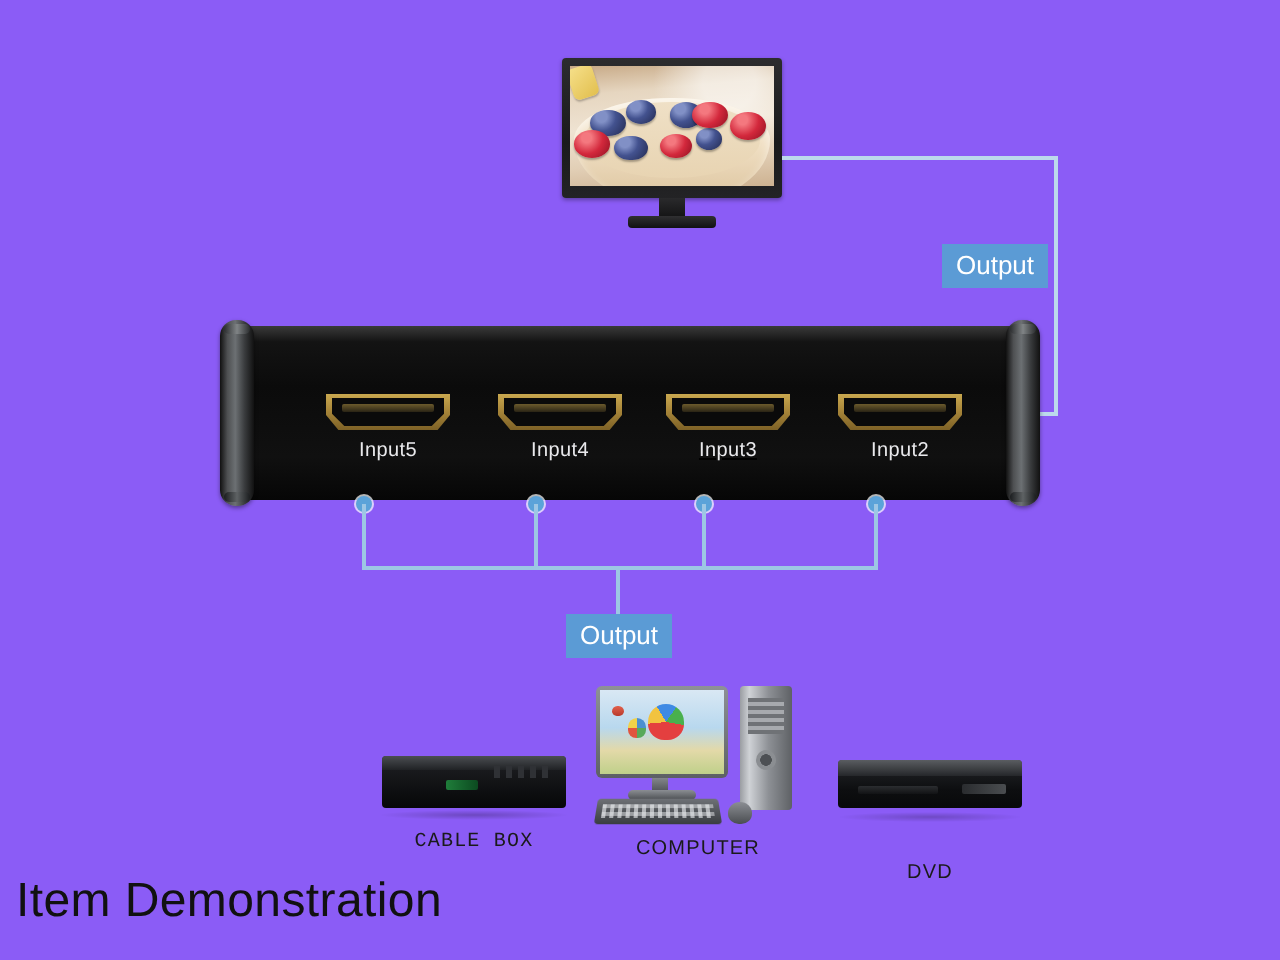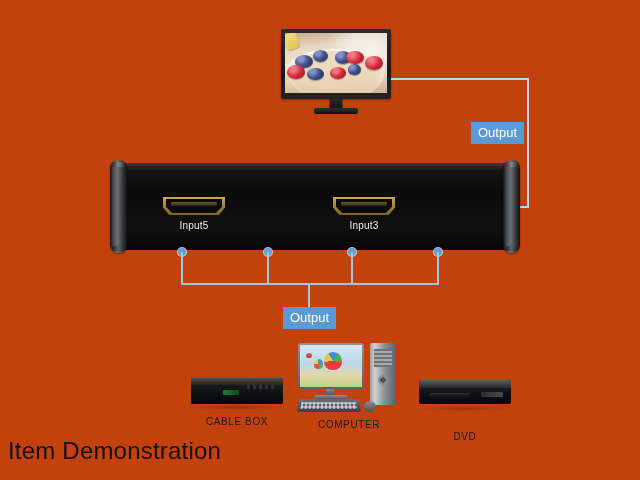--- a/index.html
+++ b/index.html
@@ -14,21 +14,21 @@
     overflow: hidden;
     font-family: "Liberation Sans", sans-serif;
     background: #ffffff;
   }
 
   #stage {
     position: absolute;
     left: 0; top: 0;
     width: 640px;
     height: 480px;
-    background: #c2410c;
+    background: #8b5cf6;
   }
 
   
   .tv-wrap {
     position: absolute;
     left: 281px;
     top: 29px;
     width: 110px;
     height: 88px;
   }
@@ -461,23 +461,31 @@
     <div class="switch-body"></div>
     <div class="switch-top-sheen"></div>
     <div class="switch-side left"></div>
     <div class="switch-side right"></div>
 
     <div class="port-row">
       <div class="port-cell" style="left:29px;">
         <div class="hdmi"></div>
         <div class="port-label">Input5</div>
       </div>
+      <div class="port-cell" style="left:115px;">
+        <div class="hdmi"></div>
+        <div class="port-label">Input4</div>
+      </div>
       <div class="port-cell" style="left:199px;text-decoration:underline;">
         <div class="hdmi"></div>
         <div class="port-label">Input3</div>
+      </div>
+      <div class="port-cell" style="left:285px;">
+        <div class="hdmi"></div>
+        <div class="port-label">Input2</div>
       </div>
     </div>
   </div>
 
   <div class="dot" style="left:178px;top:248px;"></div>
   <div class="dot" style="left:264px;top:248px;"></div>
   <div class="dot" style="left:348px;top:248px;"></div>
   <div class="dot" style="left:434px;top:248px;"></div>
 
   <div class="line v" style="left:181px;top:252px;height:32px;"></div>
@@ -491,21 +499,21 @@
   <div class="tag" style="left:283px;top:307px;">Output</div>
 
 
   <div class="device" style="left:187px;top:368px;width:100px;">
     <div class="device-art cable-art">
       <div class="cable-body"></div>
       <div class="cable-lcd"></div>
       <div class="cable-btns"></div>
       <div class="cable-shadow"></div>
     </div>
-    <div class="device-label" style="">CABLE BOX</div>
+    <div class="device-label" style="font-family:Liberation Mono, monospace;">CABLE BOX</div>
   </div>
 
   <div class="device" style="left:296px;top:341px;width:106px;">
     <div class="device-art pc-art">
       <div class="pc-monitor">
         <div class="pc-screen">
           <div class="balloon b1"></div>
           <div class="balloon b2"></div>
           <div class="balloon b3"></div>
         </div>

